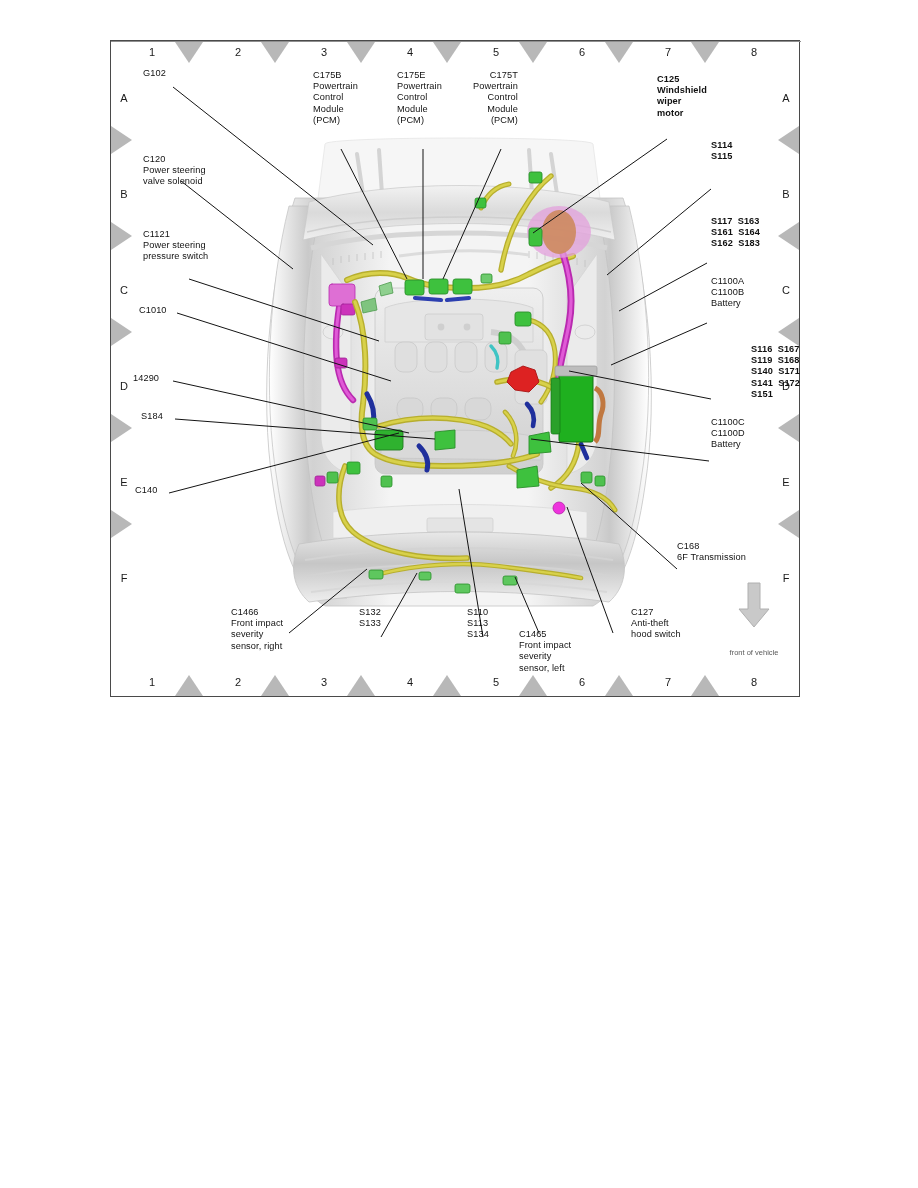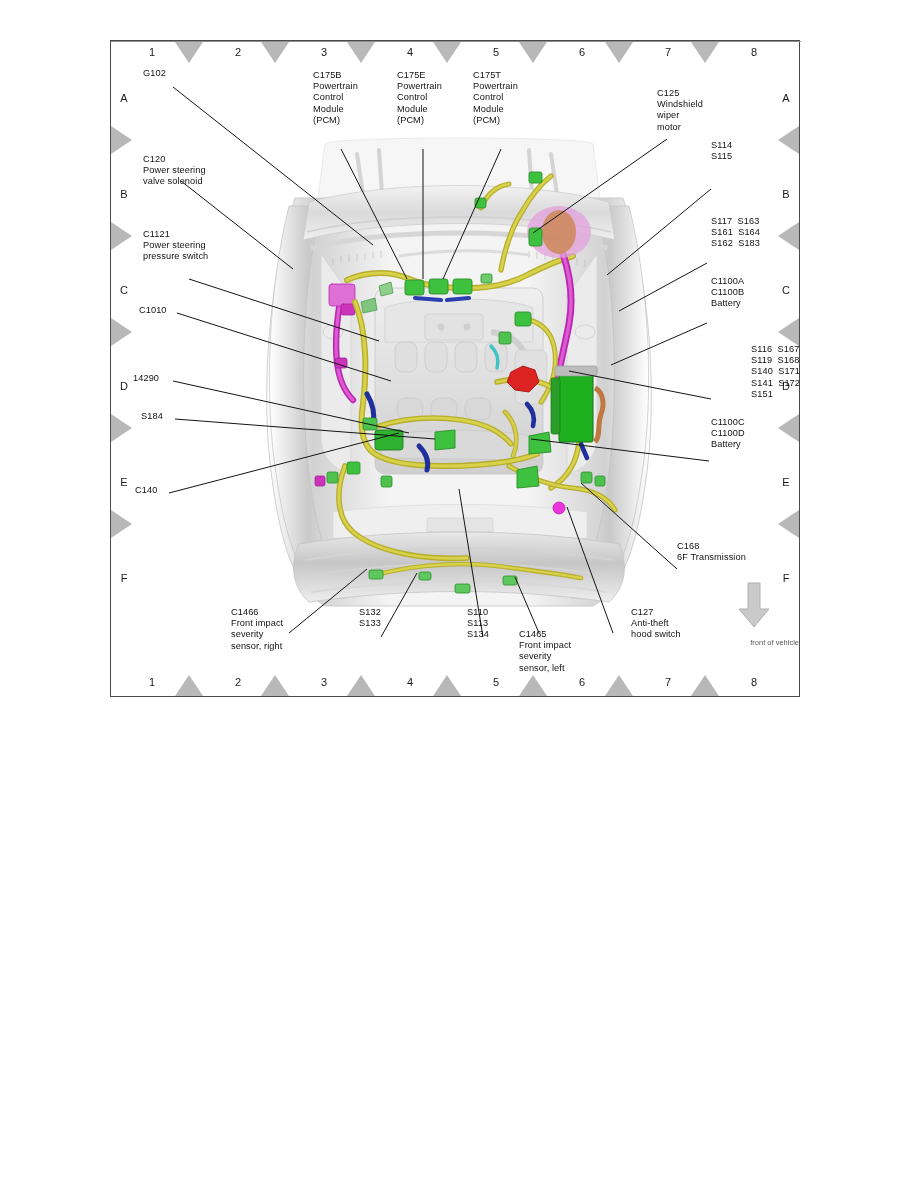--- a/index.html
+++ b/index.html
@@ -77,20 +77,21 @@
   .callout {
     position: absolute;
     font-size: 9.2px;
     line-height: 11.2px;
     color: #111111;
     white-space: pre-line;
     letter-spacing: 0.1px;
   }
   .callout.two-col {
     white-space: pre;
+    font-weight: bold;
   }
 
   
   #leaders {
     position: absolute;
     left: 0; top: 0;
     width: 690px; height: 657px;
     pointer-events: none;
   }
 
@@ -107,22 +108,21 @@
   #front-indicator {
     position: absolute;
     left: 598px;
     top: 540px;
     width: 90px;
     text-align: center;
   }
   #front-indicator .fv-label {
     font-size: 7.5px;
     color: #5a5a5a;
-    margin-top: 5px;
-    text-align: right;
+    margin-top: 15px;
   }
 </style>
 </head>
 <body>
 
 <div id="figure">
 
   <div class="ruler ruler-top">
     <div class="ruler-line-top"></div>
 
@@ -447,26 +447,26 @@
   <div class="callout" style="left:202px; top:29px;">C175B
 Powertrain
 Control
 Module
 (PCM)</div>
   <div class="callout" style="left:286px; top:29px;">C175E
 Powertrain
 Control
 Module
 (PCM)</div>
-  <div class="callout" style="left:362px; top:29px;">C175T
+  <div class="callout" style="left:362px; top:29px;text-align:right;">C175T
 Powertrain
 Control
 Module
 (PCM)</div>
-  <div class="callout" style="left:546px; top:47px;">C125
+  <div class="callout" style="left:546px; top:33px;font-weight:bold;">C125
 Windshield
 wiper
 motor</div>
 
   <div class="callout two-col" style="left:600px; top:99px;">S114
 S115</div>
   <div class="callout two-col" style="left:600px; top:175px;">S117  S163
 S161  S164
 S162  S183</div>
   <div class="callout" style="left:600px; top:235px;">C1100A

